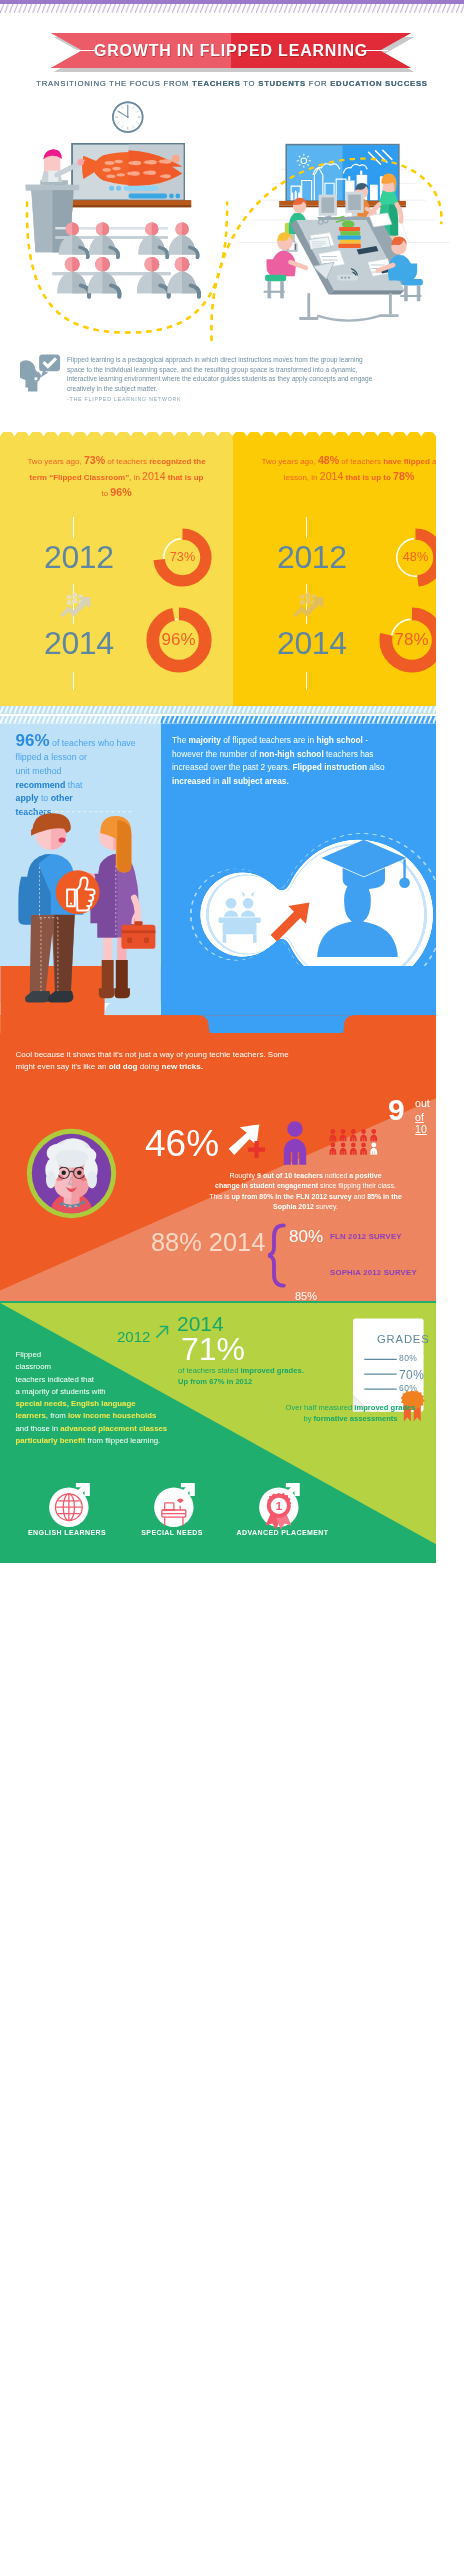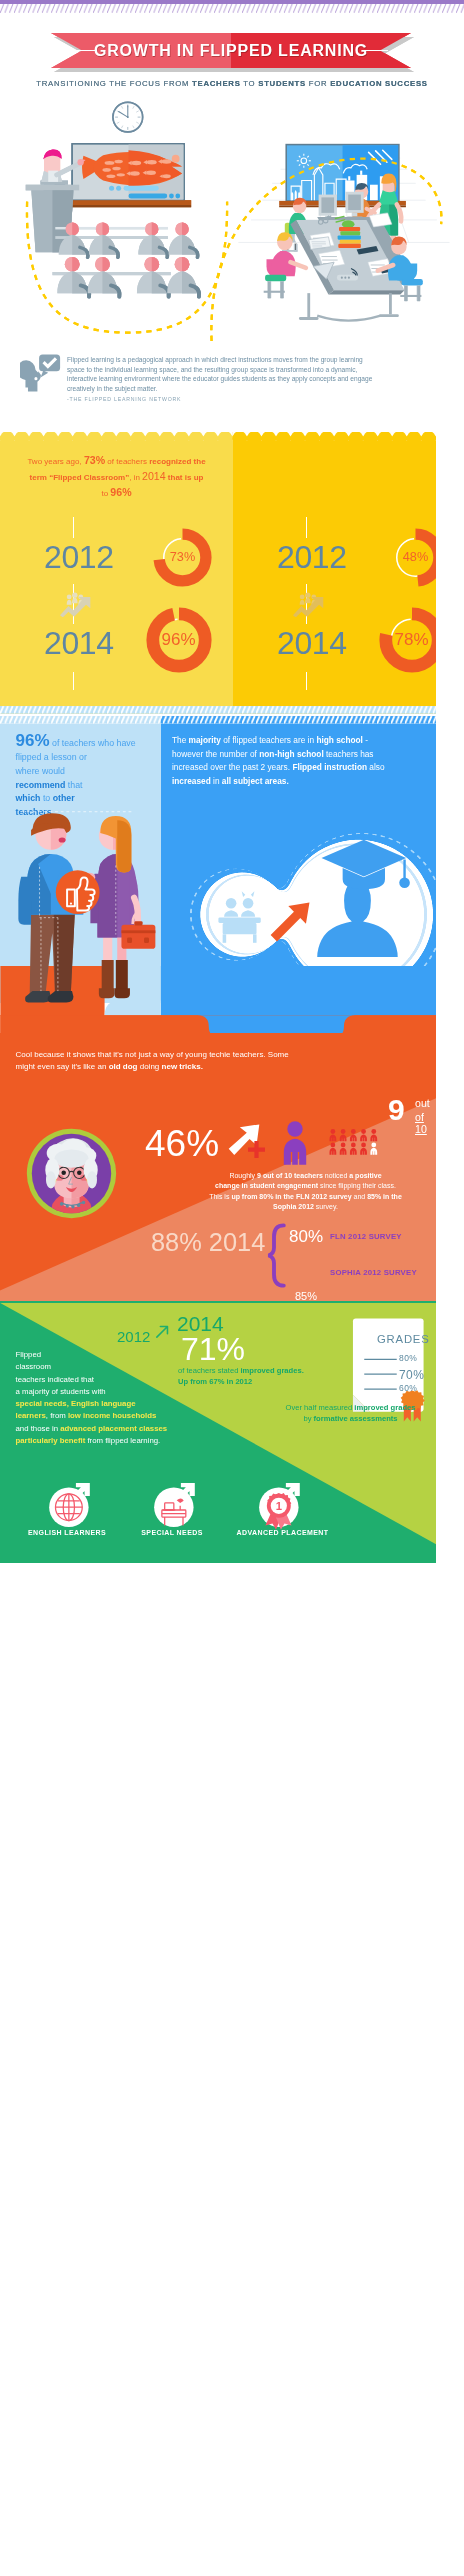--- a/index.html
+++ b/index.html
@@ -802,20 +802,24 @@
       <circle cx="43" cy="43" r="26.4" fill="none" stroke="#fff" stroke-width="2.2" stroke-dasharray="42.4 122.2" stroke-dashoffset="-120.2" transform="rotate(-90 43 43)"></circle>
       <circle cx="43" cy="43" r="33.0" fill="none" stroke="#EE5B24" stroke-width="16" stroke-dasharray="151.4 56.0" transform="rotate(-90 43 43)"></circle>
     </svg>
     <div class="donutlbl" style="left:151px;top:118px;width:63px;font-size:12.7px;">73%</div>
     <svg class="donut" width="68" height="68" viewBox="0 0 96 96" style="left:145px;top:174px;">
       <circle cx="48" cy="48" r="29.4" fill="none" stroke="#fff" stroke-width="2.2" stroke-dasharray="5.3 178.1" stroke-dashoffset="-176.1" transform="rotate(-90 48 48)"></circle>
       <circle cx="48" cy="48" r="37.0" fill="none" stroke="#EE5B24" stroke-width="18" stroke-dasharray="223.2 9.3" transform="rotate(-90 48 48)"></circle>
     </svg>
     <div class="donutlbl" style="left:147px;top:198px;width:63px;font-size:17px;">96%</div>
 
+    <div class="ytxt" style="left:241px;top:21px;width:216px;">
+      <div><span>Two years ago, </span><span class="big">48%</span><span> of teachers </span><b>have flipped</b><span> a</span></div>
+      <div><span>lesson, in </span><span class="big2">2014</span><b> that is up to </b><span class="big">78%</span></div>
+    </div>
     <div class="ydivider" style="left:306px;top:85px;height:21px;"></div>
     <div class="ydivider" style="left:306px;top:240px;height:18.3px;"></div>
     <div class="ydivider" style="left:306px;top:152px;height:40px;"></div>
     <div class="yyear" style="left:277px;top:109px;">2012</div>
     <div class="yyear" style="left:277px;top:195px;">2014</div>
     <svg class="growth" width="31" height="25.4" viewBox="0 0 44 36" style="position:absolute;left:293px;top:160px;">
       <g fill="#E9C86B">
         <circle cx="13" cy="7" r="3.4"></circle>
           <circle cx="21" cy="4.5" r="3.8"></circle>
           <circle cx="29.5" cy="7" r="3.4"></circle>
@@ -861,23 +865,23 @@
           <pattern id="pstrw2" width="6.6" height="11" patternUnits="userSpaceOnUse">
         <line x1="0" y1="11" x2="4.8" y2="0" stroke="#fff" stroke-width="2.6"></line>
           </pattern>
         </defs>
     </svg>
 
     <div class="b96">
       <span class="num">96%</span>
       <span>of teachers who have</span><br>
       <span>flipped a lesson or</span><br>
-      <span>where would</span><br>
+      <span>unit method</span><br>
       <b>recommend</b><span> that</span><br>
-      <b>which</b><span> to </span><b>other</b><br>
+      <b>apply</b><span> to </span><b>other</b><br>
       <b>teachers</b>
     </div>
 
     <div class="bmaj">
       <div><span>The </span><b>majority</b><span> of flipped teachers are in </span><b>high school</b><span> -</span></div>
       <div><span>however the number of </span><b>non-high school</b><span> teachers has</span></div>
       <div><span>increased over the past 2 years. </span><b>Flipped instruction</b><span> also</span></div>
       <div><b>increased</b><span> in </span><b>all subject areas.</b></div>
     </div>
 

